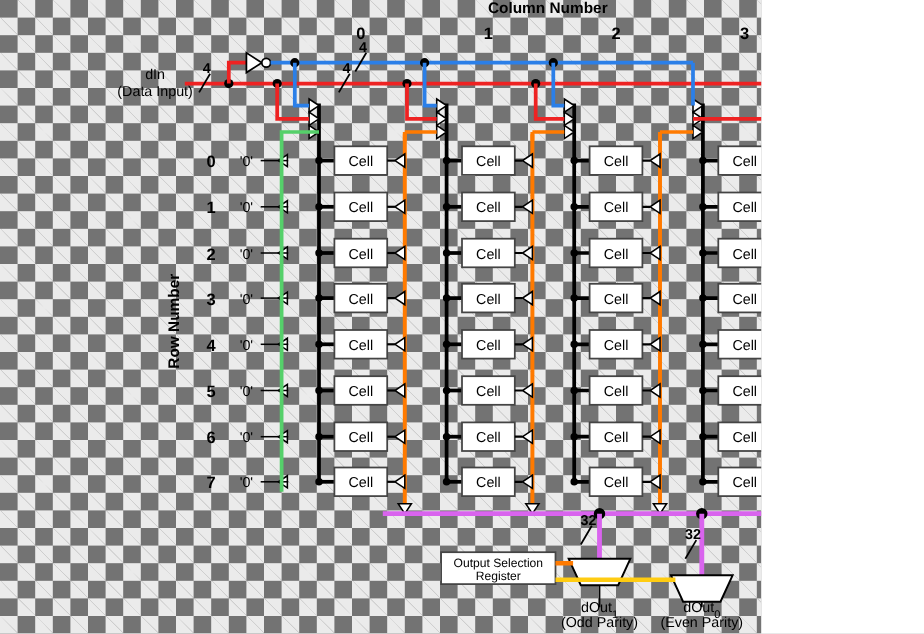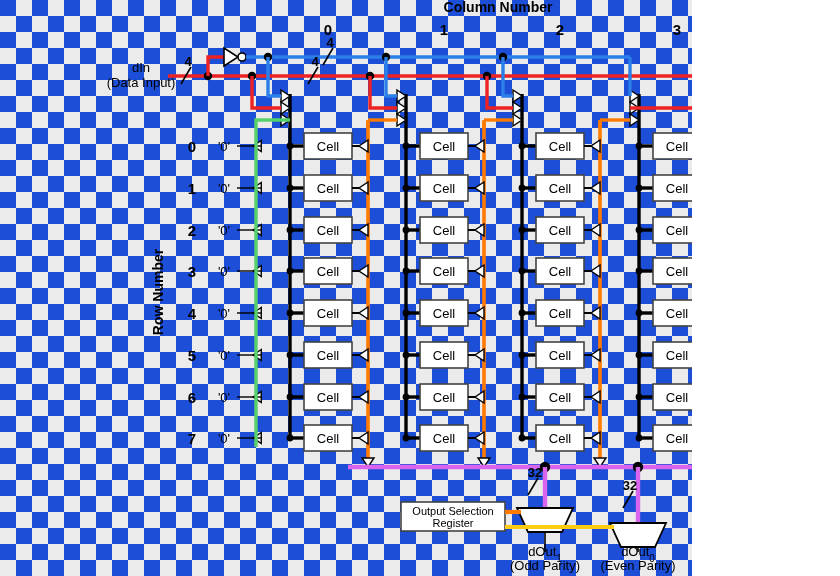--- a/index.html
+++ b/index.html
@@ -4,21 +4,21 @@
 <style>
   html, body {
     margin: 0;
     padding: 0;
     background: #ffffff;
   }
   #canvas {
     position: relative;
     width: 692px;
     height: 576px;
-    background: #1d4ed8;
+    background: #737373;
     font-family: "Liberation Sans", sans-serif;
     overflow: hidden;
   }
   
   #checker {
     position: absolute;
     left: 0; top: 0;
     width: 840px; height: 576px;
     background-image:
       linear-gradient(45deg, #ebebeb 25%, transparent 25%, transparent 75%, #ebebeb 75%),

